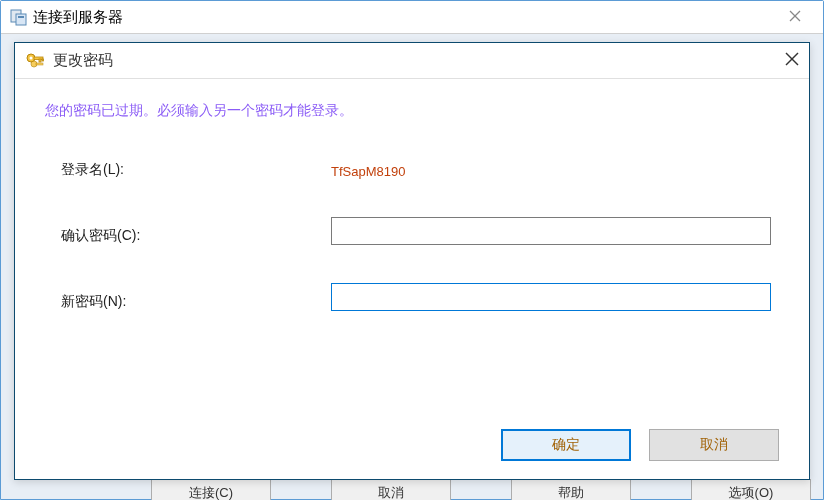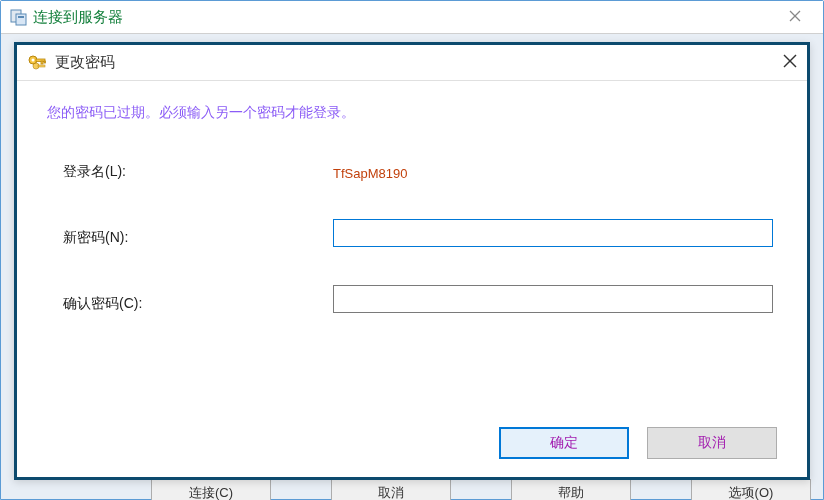--- a/index.html
+++ b/index.html
@@ -23,21 +23,21 @@
       background: #ffffff;
       border: 1px solid #5b9bd5;
       border-radius: 2px 2px 0 0;
     }
     .outer-titlebar {
       height: 32px;
       display: flex;
       align-items: center;
       padding: 0 8px;
       background: #ffffff;
-      color: #15803d;
+      color: #000000;
       font-size: 15px;
     }
     .outer-titlebar .title-icon {
       width: 18px;
       height: 18px;
       margin-right: 6px;
       display: inline-flex;
     }
     .outer-titlebar .title-text {
       flex: 1;
@@ -75,21 +75,21 @@
       font-size: 13px;
       color: #333;
     }
     .dialog {
       position: absolute;
       top: 42px;
       left: 14px;
       width: 796px;
       height: 438px;
       background: #ffffff;
-      border: 3px solid #0c4a6e;
+      border: 1px solid #0c4a6e;
       box-shadow: 0 2px 8px rgba(0,0,0,0.15);
     }
     .dialog-titlebar {
       height: 36px;
       display: flex;
       align-items: center;
       padding: 0 10px;
       background: #fff;
       border-bottom: 1px solid #e0e0e0;
       font-size: 15px;
@@ -158,21 +158,21 @@
       gap: 18px;
       padding-right: 0;
       margin-top: auto;
     }
     .btn {
       width: 130px;
       height: 32px;
       background: #e1e1e1;
       border: 1px solid #adadad;
       font-size: 14px;
-      color: #a21caf;
+      color: #a16207;
       display: flex;
       align-items: center;
       justify-content: center;
       cursor: pointer;
     }
     .btn.primary {
       border: 2px solid #0078d7;
       background: #e5f1fb;
     }
   </style>
@@ -228,26 +228,26 @@
     </span>
   </div>
   <div class="dialog-body">
     <div class="message">您的密码已过期。必须输入另一个密码才能登录。</div>
     <div class="form-area">
       <div class="form-row">
         <div class="form-label">登录名(L):</div>
         <div class="form-value">TfSapM8190</div>
       </div>
       <div class="form-row">
+        <div class="form-label">确认密码(C):</div>
+        <input type="password" class="form-input" value="" style="">
+      </div>
+      <div class="form-row">
         <div class="form-label">新密码(N):</div>
         <input type="password" class="form-input focused" autofocus="" value="" style="">
-      </div>
-      <div class="form-row">
-        <div class="form-label">确认密码(C):</div>
-        <input type="password" class="form-input" value="" style="">
       </div>
     </div>
     <div class="button-row">
       <div class="btn primary">确定</div>
       <div class="btn">取消</div>
     </div>
   </div>
 </div>
 
 </body></html>

